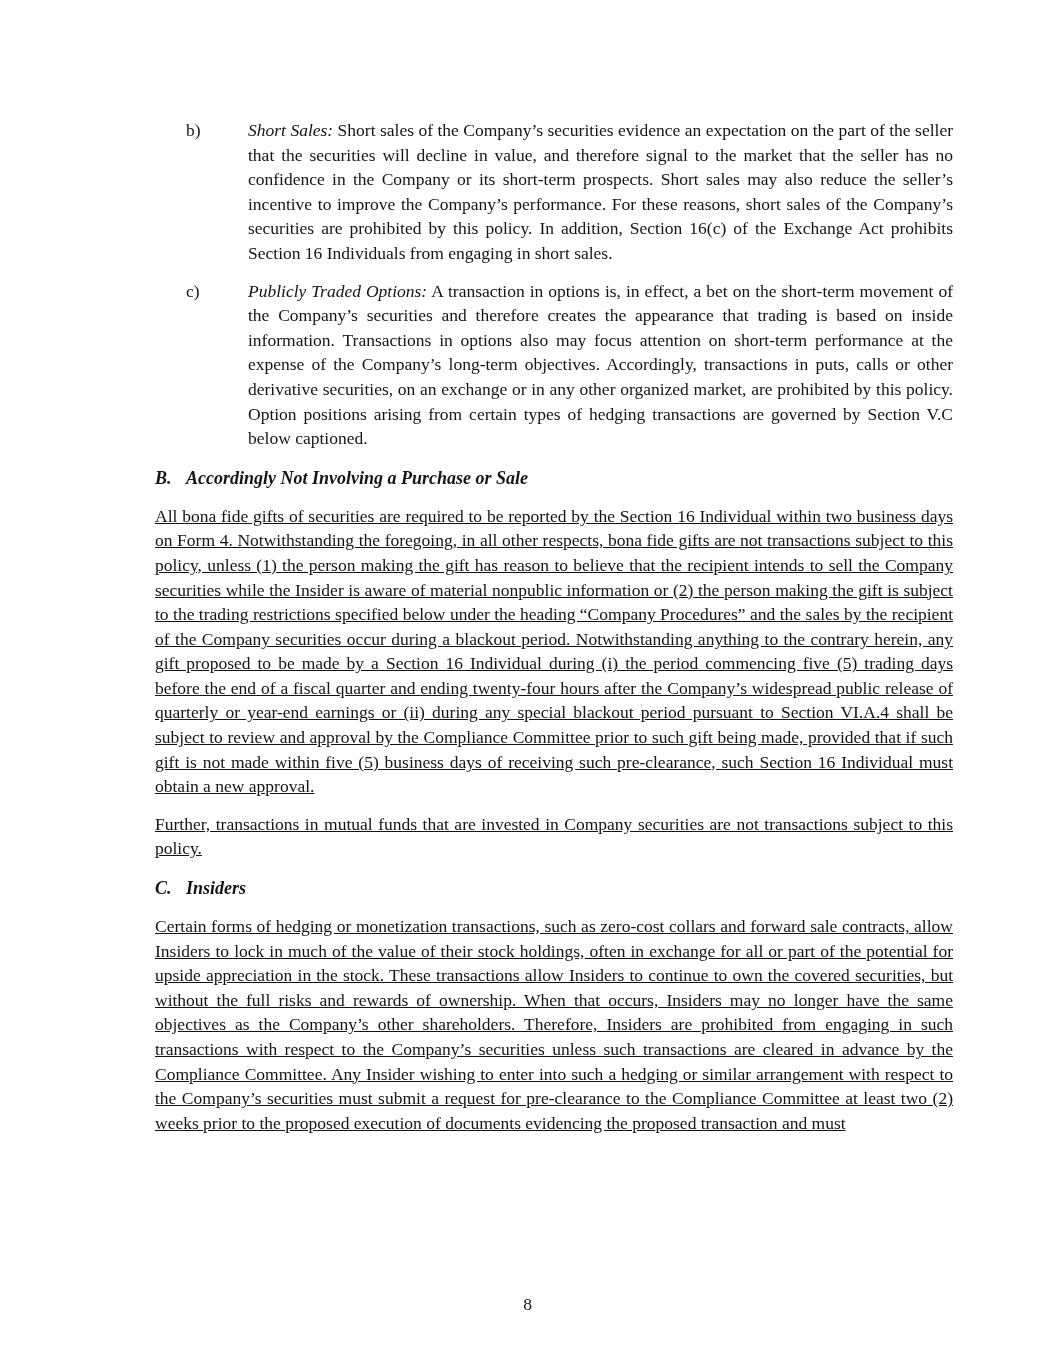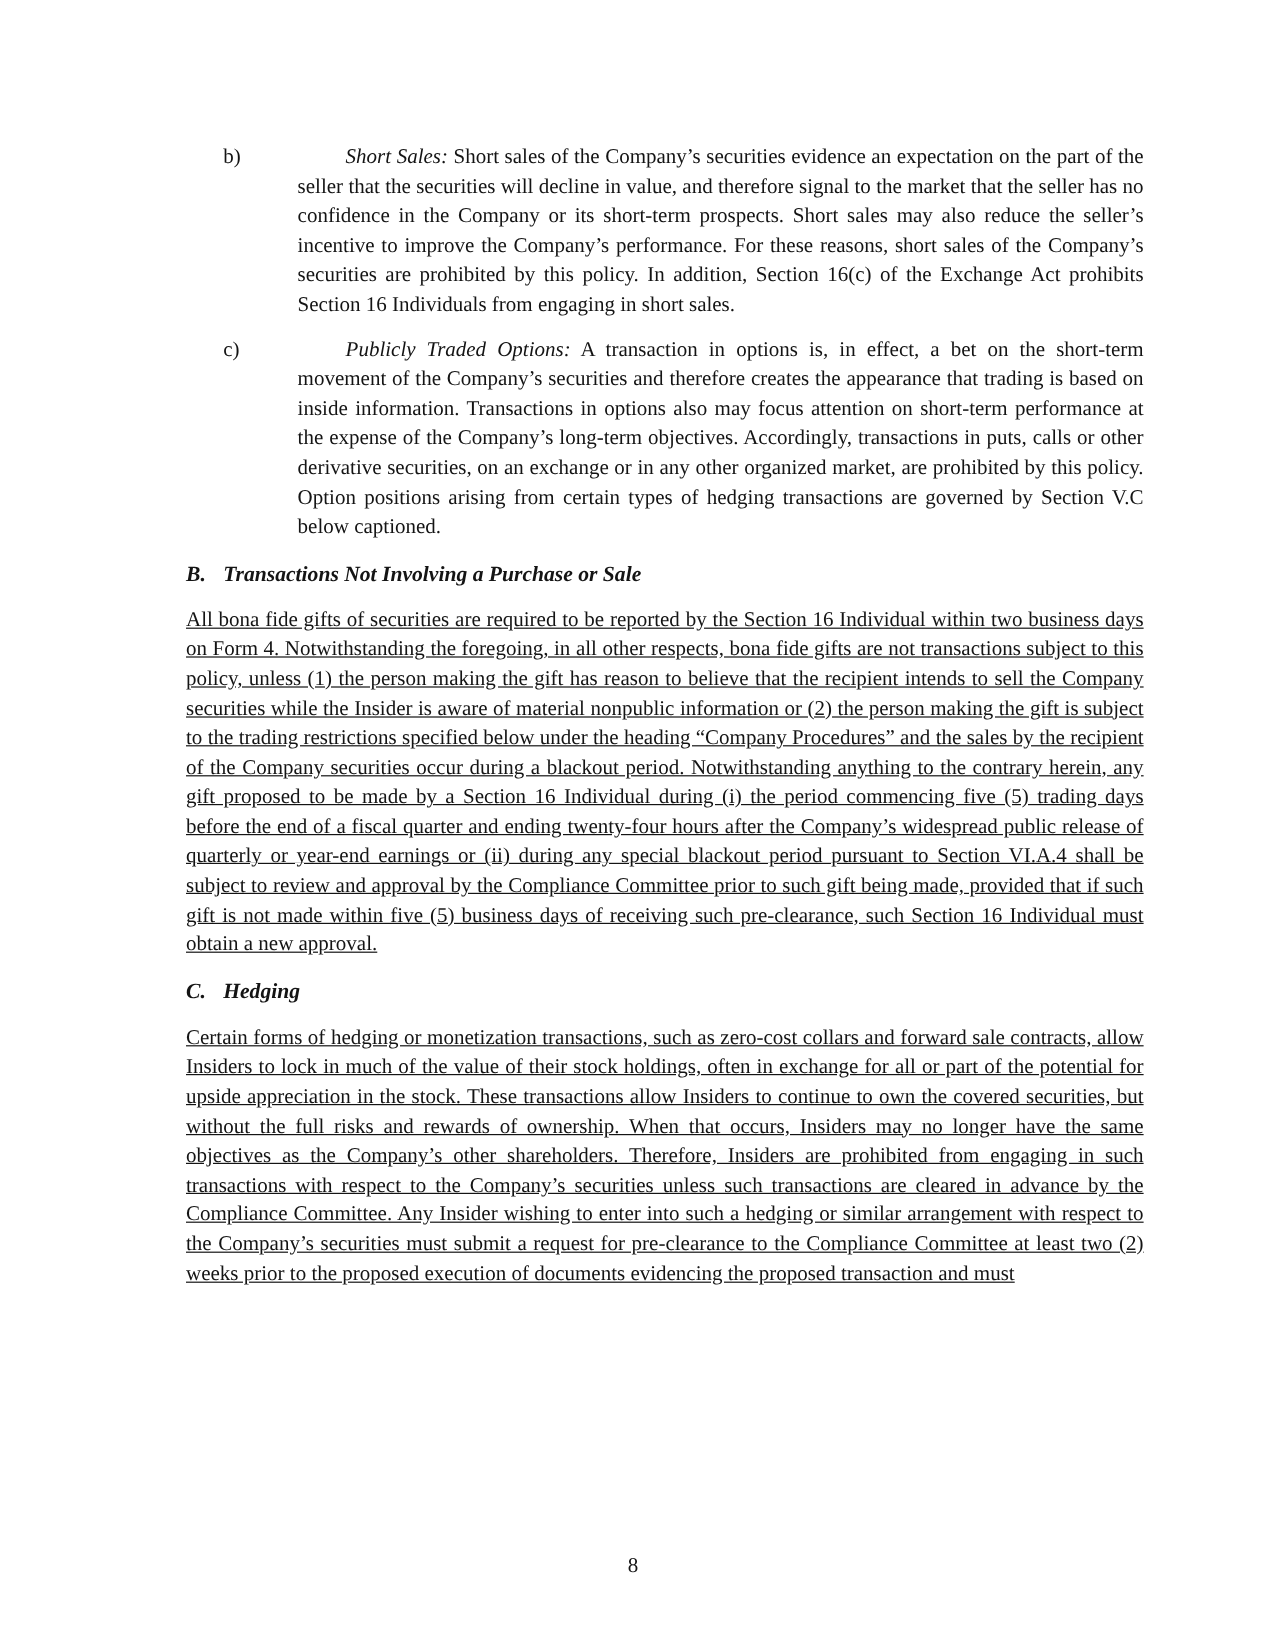--- a/index.html
+++ b/index.html
@@ -32,21 +32,21 @@
     margin-bottom: 13px;
   }
   .li-label {
     flex: 0 0 93px;
     padding-left: 31px;
   }
   .li-body {
     flex: 1 1 auto;
     text-align: justify;
   }
-  .lead { font-style: italic; margin-left: 40px; }
+  .lead { font-style: italic; }
 
   .section-heading {
     display: flex;
     font-size: 18px;
     font-weight: bold;
     font-style: italic;
     line-height: 25px;
     margin: 15px 0 13px 0;
   }
   .sec-label { flex: 0 0 31px; }
@@ -83,29 +83,30 @@
       <div class="list-item">
         <span class="li-label">c)</span>
         <p class="li-body"><em class="lead">Publicly Traded Options:</em><span> A transaction in options is, in effect, a bet on the short-term movement of the Company’s securities and therefore creates the appearance that trading is based on inside information. Transactions in options also may focus attention on short-term performance at the expense of the Company’s long-term objectives. Accordingly, transactions in puts, calls or other derivative securities, on an exchange or in any other organized market, are prohibited by this policy. Option positions arising from certain types of hedging transactions are governed by Section V.C below captioned.</span></p>
       </div>
 
     </section>
 
     <section class="doc-section">
       <h2 class="section-heading">
         <span class="sec-label">B.</span>
-        <span class="sec-title">Transactions Not Involving a Purchase or Sale</span>
+        <span class="sec-title">Accordingly Not Involving a Purchase or Sale</span>
       </h2>
       <p class="para">All bona fide gifts of securities are required to be reported by the Section 16 Individual within two business days on Form 4. Notwithstanding the foregoing, in all other respects, bona fide gifts are not transactions subject to this policy, unless (1) the person making the gift has reason to believe that the recipient intends to sell the Company securities while the Insider is aware of material nonpublic information or (2) the person making the gift is subject to the trading restrictions specified below under the heading “Company Procedures” and the sales by the recipient of the Company securities occur during a blackout period. Notwithstanding anything to the contrary herein, any gift proposed to be made by a Section 16 Individual during (i) the period commencing five (5) trading days before the end of a fiscal quarter and ending twenty-four hours after the Company’s widespread public release of quarterly or year-end earnings or (ii) during any special blackout period pursuant to Section VI.A.4 shall be subject to review and approval by the Compliance Committee prior to such gift being made, provided that if such gift is not made within five (5) business days of receiving such pre-clearance, such Section 16 Individual must obtain a new approval.</p>
+      <p class="para">Further, transactions in mutual funds that are invested in Company securities are not transactions subject to this policy.</p>
     </section>
 
     <section class="doc-section">
       <h2 class="section-heading">
         <span class="sec-label">C.</span>
-        <span class="sec-title">Hedging</span>
+        <span class="sec-title">Insiders</span>
       </h2>
       <p class="para">Certain forms of hedging or monetization transactions, such as zero-cost collars and forward sale contracts, allow Insiders to lock in much of the value of their stock holdings, often in exchange for all or part of the potential for upside appreciation in the stock. These transactions allow Insiders to continue to own the covered securities, but without the full risks and rewards of ownership. When that occurs, Insiders may no longer have the same objectives as the Company’s other shareholders. Therefore, Insiders are prohibited from engaging in such transactions with respect to the Company’s securities unless such transactions are cleared in advance by the Compliance Committee. Any Insider wishing to enter into such a hedging or similar arrangement with respect to the Company’s securities must submit a request for pre-clearance to the Compliance Committee at least two (2) weeks prior to the proposed execution of documents evidencing the proposed transaction and must</p>
     </section>
 
   </main>
 
   <footer class="page-footer">
     <span class="page-number">8</span>
   </footer>
 </div>

